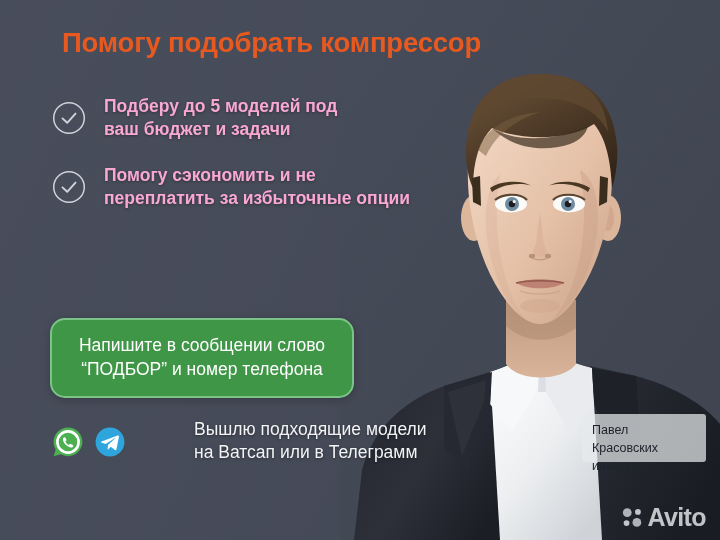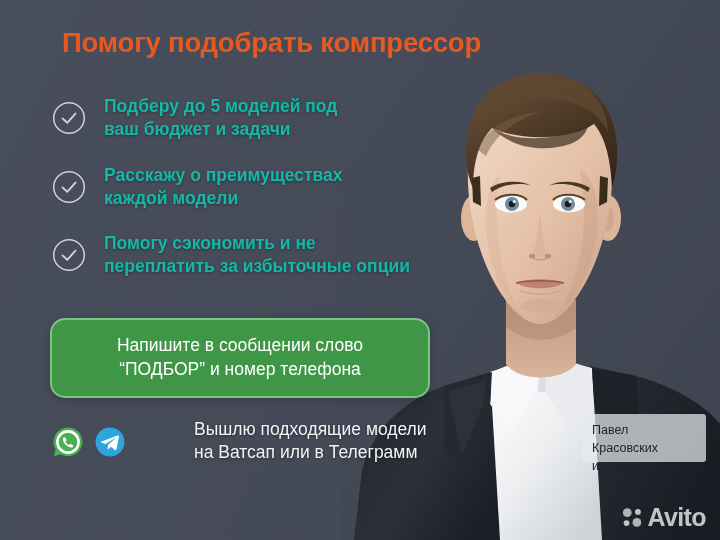--- a/index.html
+++ b/index.html
@@ -56,34 +56,34 @@
   }
   .bullet-icon {
     flex: 0 0 auto;
     width: 34px;
     height: 34px;
     margin-top: 6px;
   }
   .bullet-icon svg { display: block; }
   .bullet-text {
     margin-left: 18px;
-    color: #14b8a6;
+    color: #f9a8d4;
     font-size: 17.5px;
     font-weight: bold;
     line-height: 1.33;
     white-space: pre-line;
     text-shadow: 0 1px 3px rgba(0,0,0,0.35);
   }
 
   
   .cta {
     position: absolute;
     left: 50px;
     top: 318px;
-    width: 380px;
+    width: 304px;
     height: 80px;
     box-sizing: border-box;
     background: #3f9646;
     border: 2px solid #7cc387;
     border-radius: 15px;
     display: flex;
     flex-direction: column;
     align-items: center;
     justify-content: center;
     z-index: 7;
@@ -314,30 +314,20 @@
       <span class="bullet-icon">
         <svg viewBox="0 0 34 34">
           <circle cx="17" cy="17" r="15.3" fill="none" stroke="#cfd3da" stroke-width="1.5"></circle>
           <path d="M 10.5 17.4 L 15.2 21.8 L 23.5 12.6" fill="none" stroke="#cfd3da" stroke-width="1.9" stroke-linecap="round" stroke-linejoin="round"></path>
         </svg>
       </span>
       <span class="bullet-text">Подберу до 5 моделей под
 ваш бюджет и задачи</span>
     </div>
 
-    <div class="bullet">
-      <span class="bullet-icon">
-        <svg viewBox="0 0 34 34">
-          <circle cx="17" cy="17" r="15.3" fill="none" stroke="#cfd3da" stroke-width="1.5"></circle>
-          <path d="M 10.5 17.4 L 15.2 21.8 L 23.5 12.6" fill="none" stroke="#cfd3da" stroke-width="1.9" stroke-linecap="round" stroke-linejoin="round"></path>
-        </svg>
-      </span>
-      <span class="bullet-text">Расскажу о преимуществах
-каждой модели</span>
-    </div>
 
     <div class="bullet">
       <span class="bullet-icon">
         <svg viewBox="0 0 34 34">
           <circle cx="17" cy="17" r="15.3" fill="none" stroke="#cfd3da" stroke-width="1.5"></circle>
           <path d="M 10.5 17.4 L 15.2 21.8 L 23.5 12.6" fill="none" stroke="#cfd3da" stroke-width="1.9" stroke-linecap="round" stroke-linejoin="round"></path>
         </svg>
       </span>
       <span class="bullet-text">Помогу сэкономить и не
 переплатить за избыточные опции</span>

